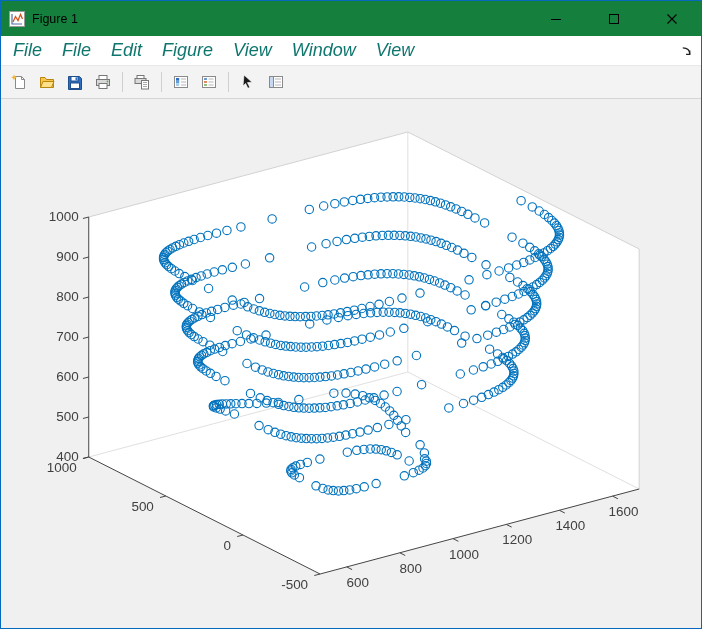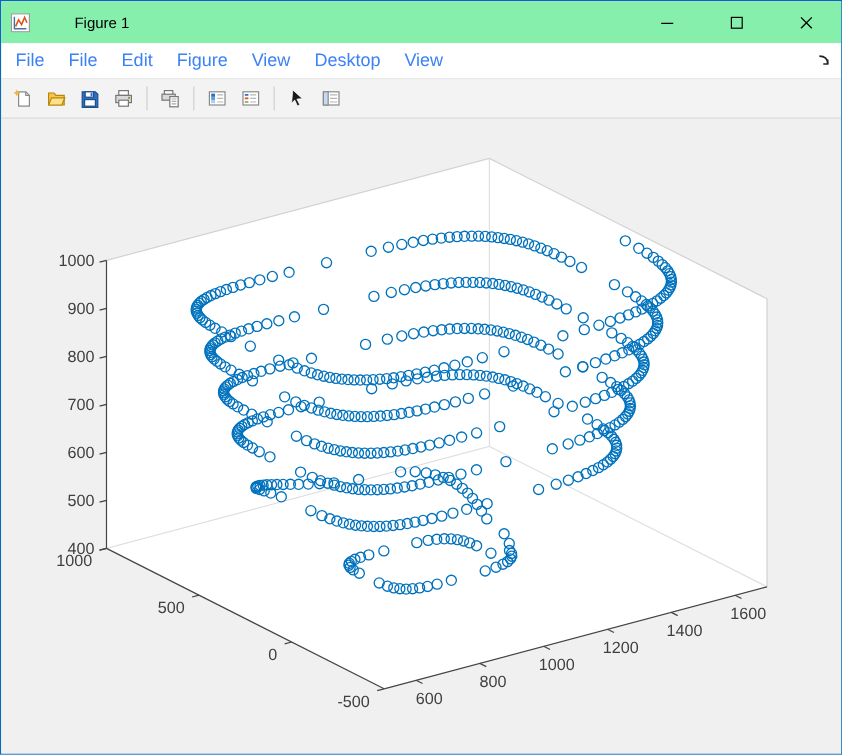--- a/index.html
+++ b/index.html
@@ -6,36 +6,36 @@
   *{box-sizing:border-box;}
   .window{
     width:702px;height:629px;
     border:1px solid #0669bd;
     background:#f0f0f0;
     font-family:"Liberation Sans",sans-serif;
     position:relative;overflow:hidden;
   }
   
   .titlebar{
-    height:35px;background:#86efac;display:flex;align-items:center;gap:30px;
+    height:35px;background:#15803d;display:flex;align-items:center;
   }
   .app-icon{margin-left:8px;display:flex;align-items:center;}
   .title-text{margin-left:7px;font-size:12.5px;color:#000;}
   .win-controls{margin-left:auto;display:flex;height:100%;}
   .win-btn{
     width:58px;height:100%;border:none;background:transparent;
     display:flex;align-items:center;justify-content:center;cursor:default;padding:0;
   }
   
   .menubar{
     height:30px;background:#ffffff;display:flex;align-items:center;
     border-bottom:1px solid #e8e8e8;position:relative;
   }
   .menu-item{
-    padding:0 10px;font-size:15px;color:#3b82f6;line-height:29px;cursor:default;
+    padding:0 10px;font-size:18px;color:#0f766e;line-height:29px;cursor:default;font-style:italic;
   }
   .menu-item:first-child{margin-left:2px;}
   .menu-corner{position:absolute;right:8px;top:8px;}
   
   .toolbar{
     height:33px;background:#f3f3f3;border-bottom:1px solid #d5d5d5;
     display:flex;align-items:center;padding-left:4px;
   }
   .tb-btn{
     width:26px;height:26px;margin:0 1px;border:1px solid transparent;background:transparent;
@@ -79,21 +79,21 @@
         </button>
       </div>
   </div>
 
   <div class="menubar">
       <div class="menu-item">File</div>
       <div class="menu-item">File</div>
       <div class="menu-item">Edit</div>
       <div class="menu-item">Figure</div>
       <div class="menu-item">View</div>
-      <div class="menu-item">Desktop</div>
+      <div class="menu-item">Window</div>
       <div class="menu-item">View</div>
       <span class="menu-corner"><svg width="13" height="13" viewBox="0 0 14 14">
           <path d="M3 3c5 0 7.5 2.5 7.5 7" fill="none" stroke="#222" stroke-width="1.4"></path>
           <polyline points="6.5,10 10.5,10 10.5,6" fill="none" stroke="#222" stroke-width="1.4"></polyline>
         </svg></span>
     </div>
 
   <div class="toolbar">
       <button class="tb-btn">
         <svg width="16" height="16" viewBox="0 0 16 16">

